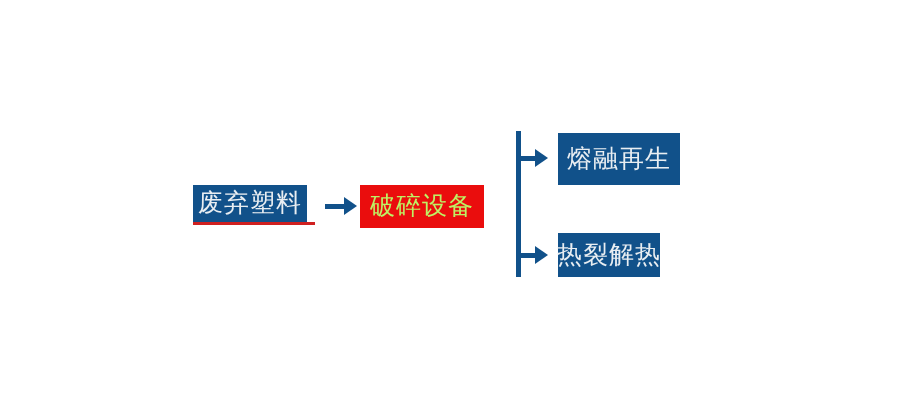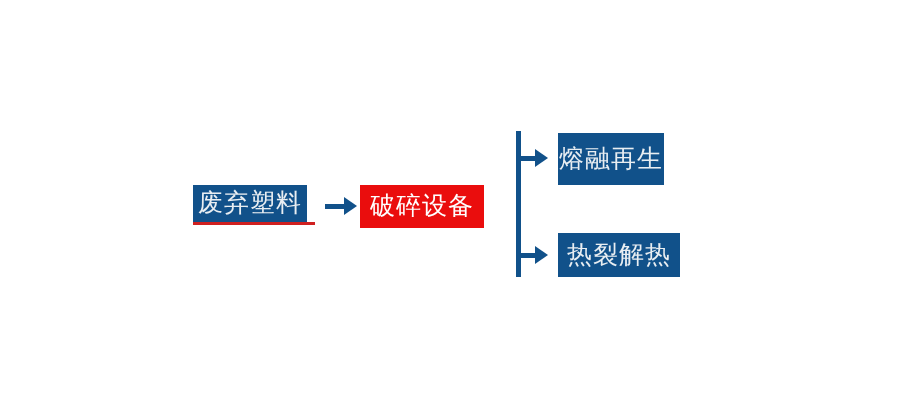--- a/index.html
+++ b/index.html
@@ -26,21 +26,21 @@
     justify-content: center;
     box-sizing: border-box;
     color: #e9eef2;
     font-size: 25px;
     letter-spacing: 1px;
     line-height: 1;
     white-space: nowrap;
     font-family: "DejaVu Sans", "Liberation Sans", sans-serif;
   }
   .node.blue { background: #11518a; }
-  .node.red  { background: #ea0d0d; color: #ffffff; }
+  .node.red  { background: #ea0d0d; color: #bef264; }
 
   .node-label {
     display: block;
     transform: translateY(-1px);
   }
 
   
   .accent-underline {
     position: absolute;
     background: #cf2020;
@@ -94,26 +94,26 @@
     <span class="node-label">破碎设备</span>
   </div>
 
   <div class="spine" id="branch-spine" style="left: 516px; top: 131px; height: 146px; background: rgb(17, 81, 138);"></div>
 
   <div class="arrow-h" id="arrow-branch-top" style="left: 516px; top: 158px; width: 32px;">
     <span class="shaft" style="width: 21px; background: rgb(17, 81, 138);"></span>
     <span class="head" style="left: 19px; border-left-color: rgb(17, 81, 138);"></span>
   </div>
 
-  <div class="node blue" id="node-melt-regeneration" style="left: 558px; top: 133px; width: 106px; height: 52px; background: rgb(17, 81, 138);">
+  <div class="node blue" id="node-melt-regeneration" style="left: 558px; top: 133px; width: 122px; height: 52px; background: rgb(17, 81, 138);">
     <span class="node-label">熔融再生</span>
   </div>
 
   <div class="arrow-h" id="arrow-branch-bottom" style="left: 516px; top: 255px; width: 32px;">
     <span class="shaft" style="width: 21px; background: rgb(17, 81, 138);"></span>
     <span class="head" style="left: 19px; border-left-color: rgb(17, 81, 138);"></span>
   </div>
 
-  <div class="node blue" id="node-pyrolysis-heat" style="left: 558px; top: 233px; width: 122px; height: 44px; background: rgb(17, 81, 138); text-align: center;">
+  <div class="node blue" id="node-pyrolysis-heat" style="left: 558px; top: 233px; width: 102px; height: 44px; background: rgb(17, 81, 138); text-align: center;">
     <span class="node-label">热裂解热</span>
   </div>
 
 </div>
 
 </body></html>

